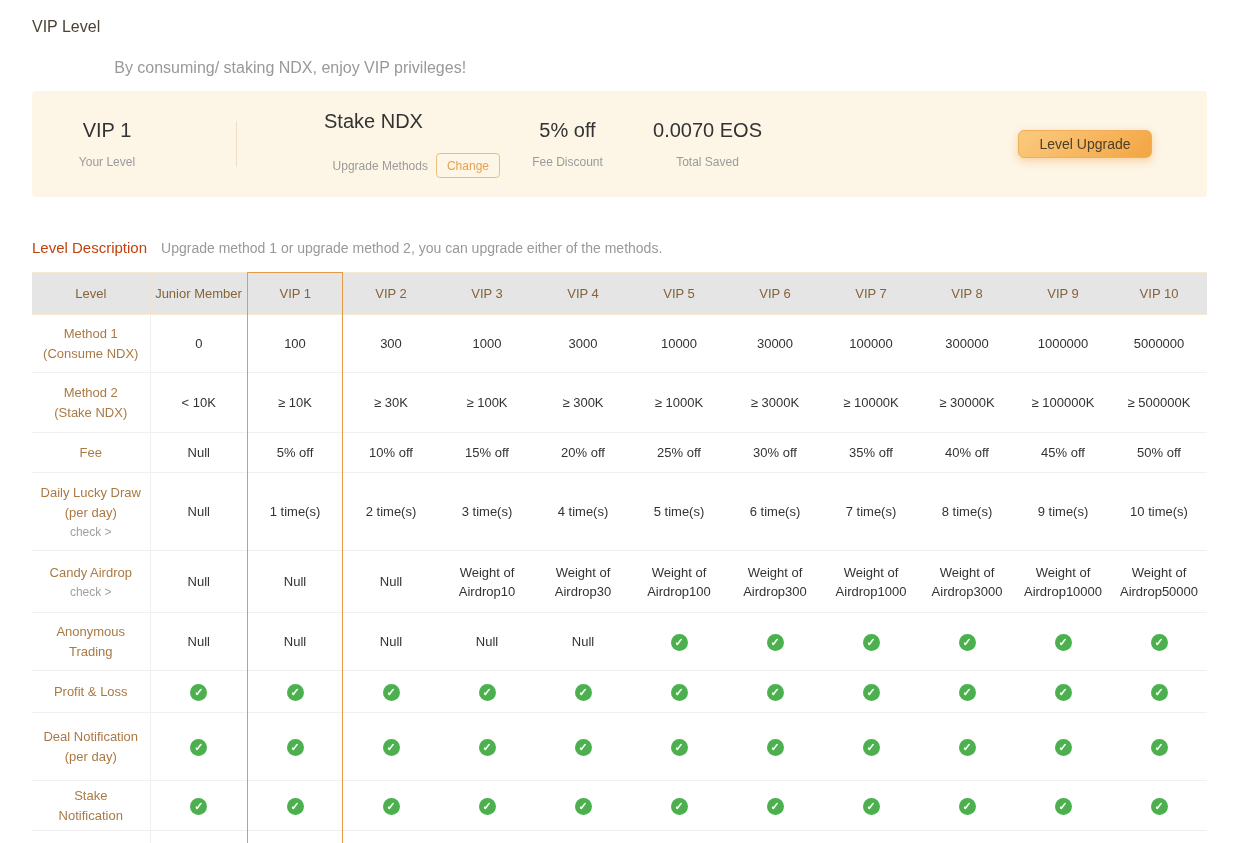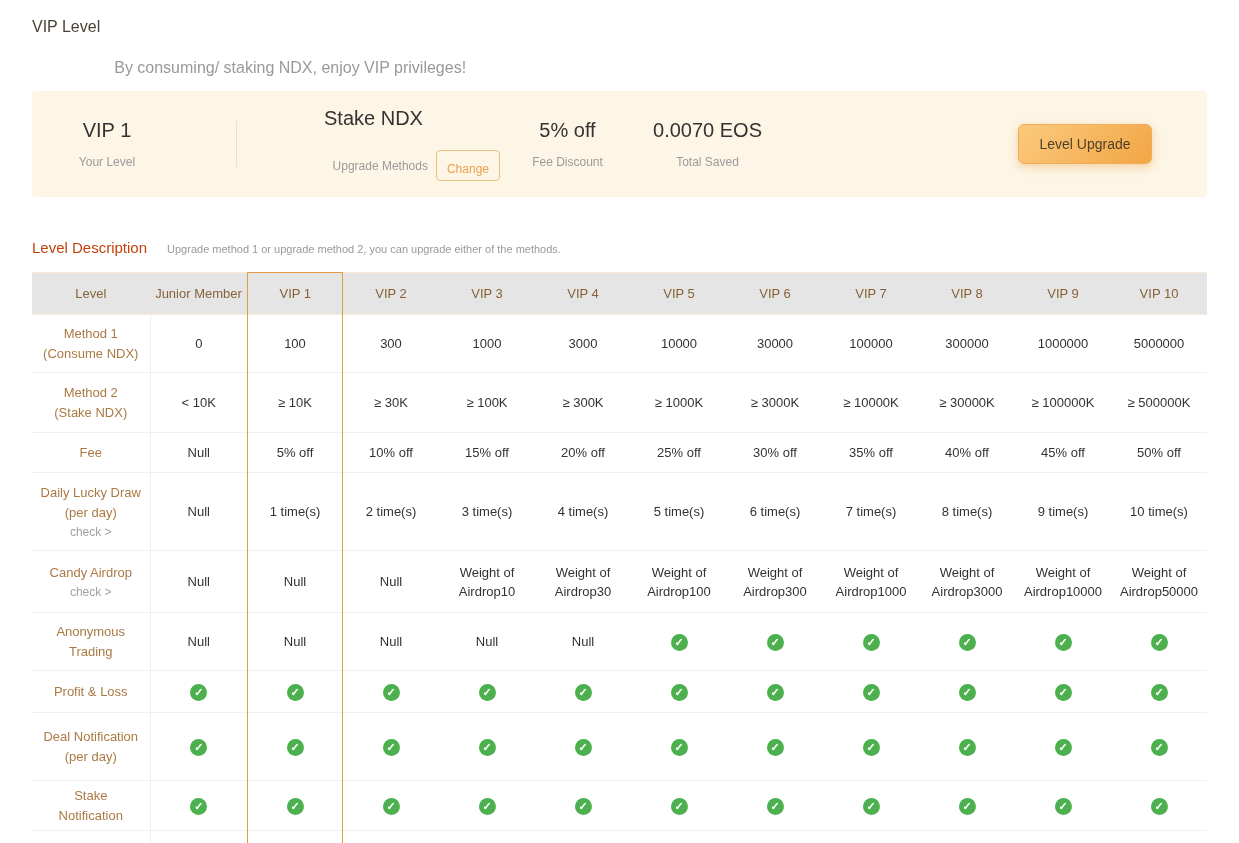--- a/index.html
+++ b/index.html
@@ -35,47 +35,47 @@
   .card-divider { width: 1px; height: 46px; background: #ecdfc6; margin-left: 54px; }
   .card-value { font-size: 20px; color: #333; }
   .card-label { font-size: 12px; color: #9b9b9b; margin-top: 13px; }
   .card-label-row {
     display: flex; align-items: center; justify-content: flex-end;
     gap: 8px; font-size: 12px; color: #9b9b9b; margin-top: 20px;
   }
   .mini-btn {
     font-family: inherit;
     font-size: 12px;
-    padding: 10px 10px 3px 10px;
+    padding: 4px 10px 3px 10px;
     border-radius: 4px;
     background: transparent;
     cursor: pointer;
     line-height: 16px;
   }
   .mini-btn.change { color: #e9a14c; border: 1px solid #edbd7f; }
   .mini-btn.redeem { color: #edc38d; border: 1px solid #f2d9b4; }
   .upgrade-btn {
     margin-left: auto;
     margin-right: 55px;
     width: 134px;
-    height: 40px;
+    height: 28px;
     border-radius: 6px;
     border: 1px solid #f0ad5a;
     background: linear-gradient(135deg, #fbca7e 0%, #f2a544 100%);
     box-shadow: 0 3px 8px rgba(240, 164, 70, 0.45);
     font-family: inherit;
     font-size: 14px;
     color: #4d3f26;
     cursor: pointer;
   }
 
   
   .section-header { display: flex; align-items: baseline; margin-top: 42px; margin-bottom: 16px; }
   .section-title { font-size: 15px; color: #c2410c; text-align: right; }
-  .section-subtitle { font-size: 11px; color: #999; margin-left: 20px; }
+  .section-subtitle { font-size: 14px; color: #999; margin-left: 14px; }
 
   
   .table-wrap { position: relative; width: 1175px; }
   .vip-table {
     width: 1175px;
     border-collapse: collapse;
     table-layout: fixed;
     font-size: 13px;
   }
   .vip-table thead tr { height: 42px; background: #e5e5e5; }

